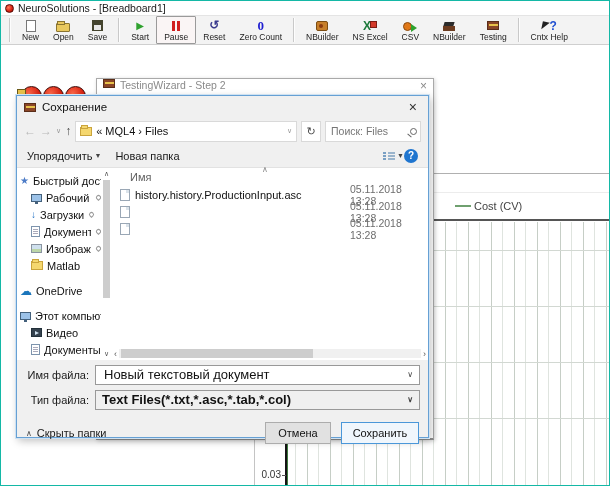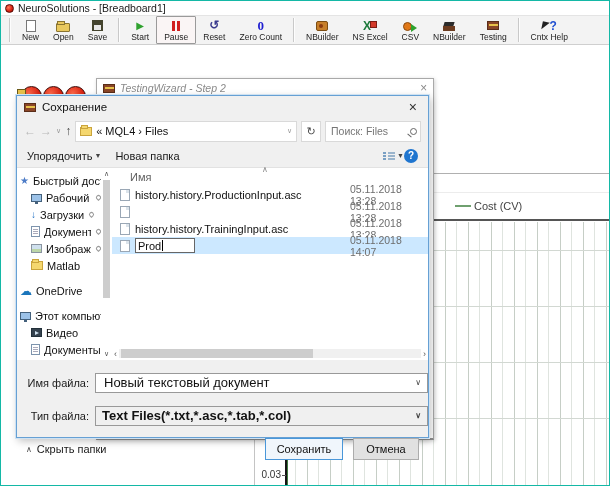--- a/index.html
+++ b/index.html
@@ -69,21 +69,21 @@
        repeating-linear-gradient(to right, transparent 0 22px, #c6cec6 22px 23px),
        repeating-linear-gradient(to right, transparent 0 10.5px, #dfe4df 10.5px 11.5px);
      background-position:0 -27px,0 0,0 0;}
   .cost-line{position:absolute;left:0;top:0;bottom:0;width:3px;background:#141414;border-right:1px solid #3f7a3f;}
   .ytick{position:absolute;left:0;top:295px;width:26px;text-align:right;font-size:10px;color:#333;}
   .ytick-dash{position:absolute;left:27px;top:301px;width:4px;height:1px;background:#555;}
 
   
   .wizard{position:absolute;left:95px;top:77px;width:338px;height:362px;background:#fff;
           border:1px solid #a9a9a9;border-bottom:2px solid #8f8f8f;z-index:2;box-shadow:1px 1px 4px rgba(0,0,0,.18);}
-  .wz-title{height:18px;display:flex;align-items:center;gap:5px;padding:0 6px;font-style:italic;}
+  .wz-title{height:18px;display:flex;gap:5px;padding:0 6px;}
   .wz-title .t{flex:1;font-size:10.5px;color:#8a8a8a;}
   .wz-title .x{color:#8a8a8a;font-size:12px;}
 
   
   .dlg{position:absolute;left:15px;top:94px;width:413px;height:343px;background:#f0f0f0;
        border:1px solid #66a0d4;z-index:3;box-shadow:0 0 0 1px #cfe2f2,2px 3px 8px rgba(0,0,0,.25);}
   .dlg-title{height:22px;display:flex;align-items:center;gap:6px;padding:0 7px;}
   .dlg-title .t{flex:1;font-size:11.5px;color:#111;}
   .dlg-title .x{color:#333;font-size:14px;padding:0 4px;}
 
@@ -149,21 +149,21 @@
   .fpage::after{content:"";position:absolute;right:0;top:0;width:3px;height:3px;background:#dbe3ea;}
   .fname{color:#111;white-space:nowrap;}
   .fdate{position:absolute;left:238px;color:#6d6d6d;font-size:10.5px;}
   .frow.sel{background:#cce8ff;}
   .editbox{width:60px;height:15px;background:#fff;border:1px solid #666;display:flex;align-items:center;padding:0 2px;}
   .caret{display:inline-block;width:1px;height:11px;background:#000;margin-left:1px;}
   .hscroll{position:absolute;left:2px;right:2px;bottom:1px;height:11px;display:flex;align-items:center;color:#555;font-size:9px;}
   .hscroll .track{flex:1;height:9px;background:#f0f0f0;position:relative;margin:0 2px;}
   .hscroll .thumb{position:absolute;left:2px;top:0;width:192px;height:9px;background:#cdcdcd;}
 
-  .fieldrow{height:21px;display:flex;align-items:center;margin-top:12px;font-size:11px;}
+  .fieldrow{height:21px;display:flex;align-items:center;margin-top:4px;padding-right:8px;font-size:11px;}
   .fieldrow .lab{width:78px;text-align:right;padding-right:6px;color:#1a1a1a;flex:none;}
   .combo{flex:1;height:20px;border:1px solid #999;background:#fff;display:flex;align-items:center;padding:0 6px;gap:4px;}
   .combo.gray{background:#f0f0f0;font-weight:bold;}
   .combo .val{flex:1;border:none;outline:none;background:transparent;font-size:13px;font-family:"Liberation Sans",sans-serif;color:#111;}
   .combo .dd{font-size:8px;color:#444;}
 
   .footer{height:34px;display:flex;align-items:center;padding:0 9px;gap:10px;margin-top:6px;}
   .hidef{display:flex;align-items:center;gap:5px;font-size:11px;color:#1a1a1a;}
   .hidef .ch{font-size:8px;color:#444;}
   .footer .spacer{flex:1;}
@@ -403,30 +403,21 @@
           <span class="fpage"></span>
           <span class="fname">history.history.ProductionInput.asc</span>
           <span class="fdate">05.11.2018 13:28</span>
         </div>
         <div class="frow">
           <span class="fpage"></span>
           <span class="fdate">05.11.2018 13:28</span>
         </div>
         <div class="frow">
           <span class="fpage"></span>
-          <span class="fname">history.history.TrainingInput.asc</span>
           <span class="fdate">05.11.2018 13:28</span>
-        </div>
-        <div class="frow sel">
-          <span class="fpage"></span>
-          <span class="editbox">
-            <span>Prod</span>
-              <span class="caret"></span>
-          </span>
-          <span class="fdate">05.11.2018 14:07</span>
         </div>
         <div class="hscroll">
           <span>‹</span>
           <span class="track">
               <span class="thumb"></span>
             </span>
           <span>›</span>
         </div>
       </div>
     </div>
@@ -446,18 +437,18 @@
         <span class="dd">∨</span>
       </div>
     </div>
 
     <div class="footer">
       <div class="hidef">
         <span class="ch">∧</span>
         <span>Скрыть папки</span>
       </div>
       <span class="spacer"></span>
+      <div class="btn btn-cancel">Отмена</div>
       <div class="btn btn-save">Сохранить</div>
-      <div class="btn btn-cancel">Отмена</div>
     </div>
   </div>
 
 </div>
 
 </body></html>

